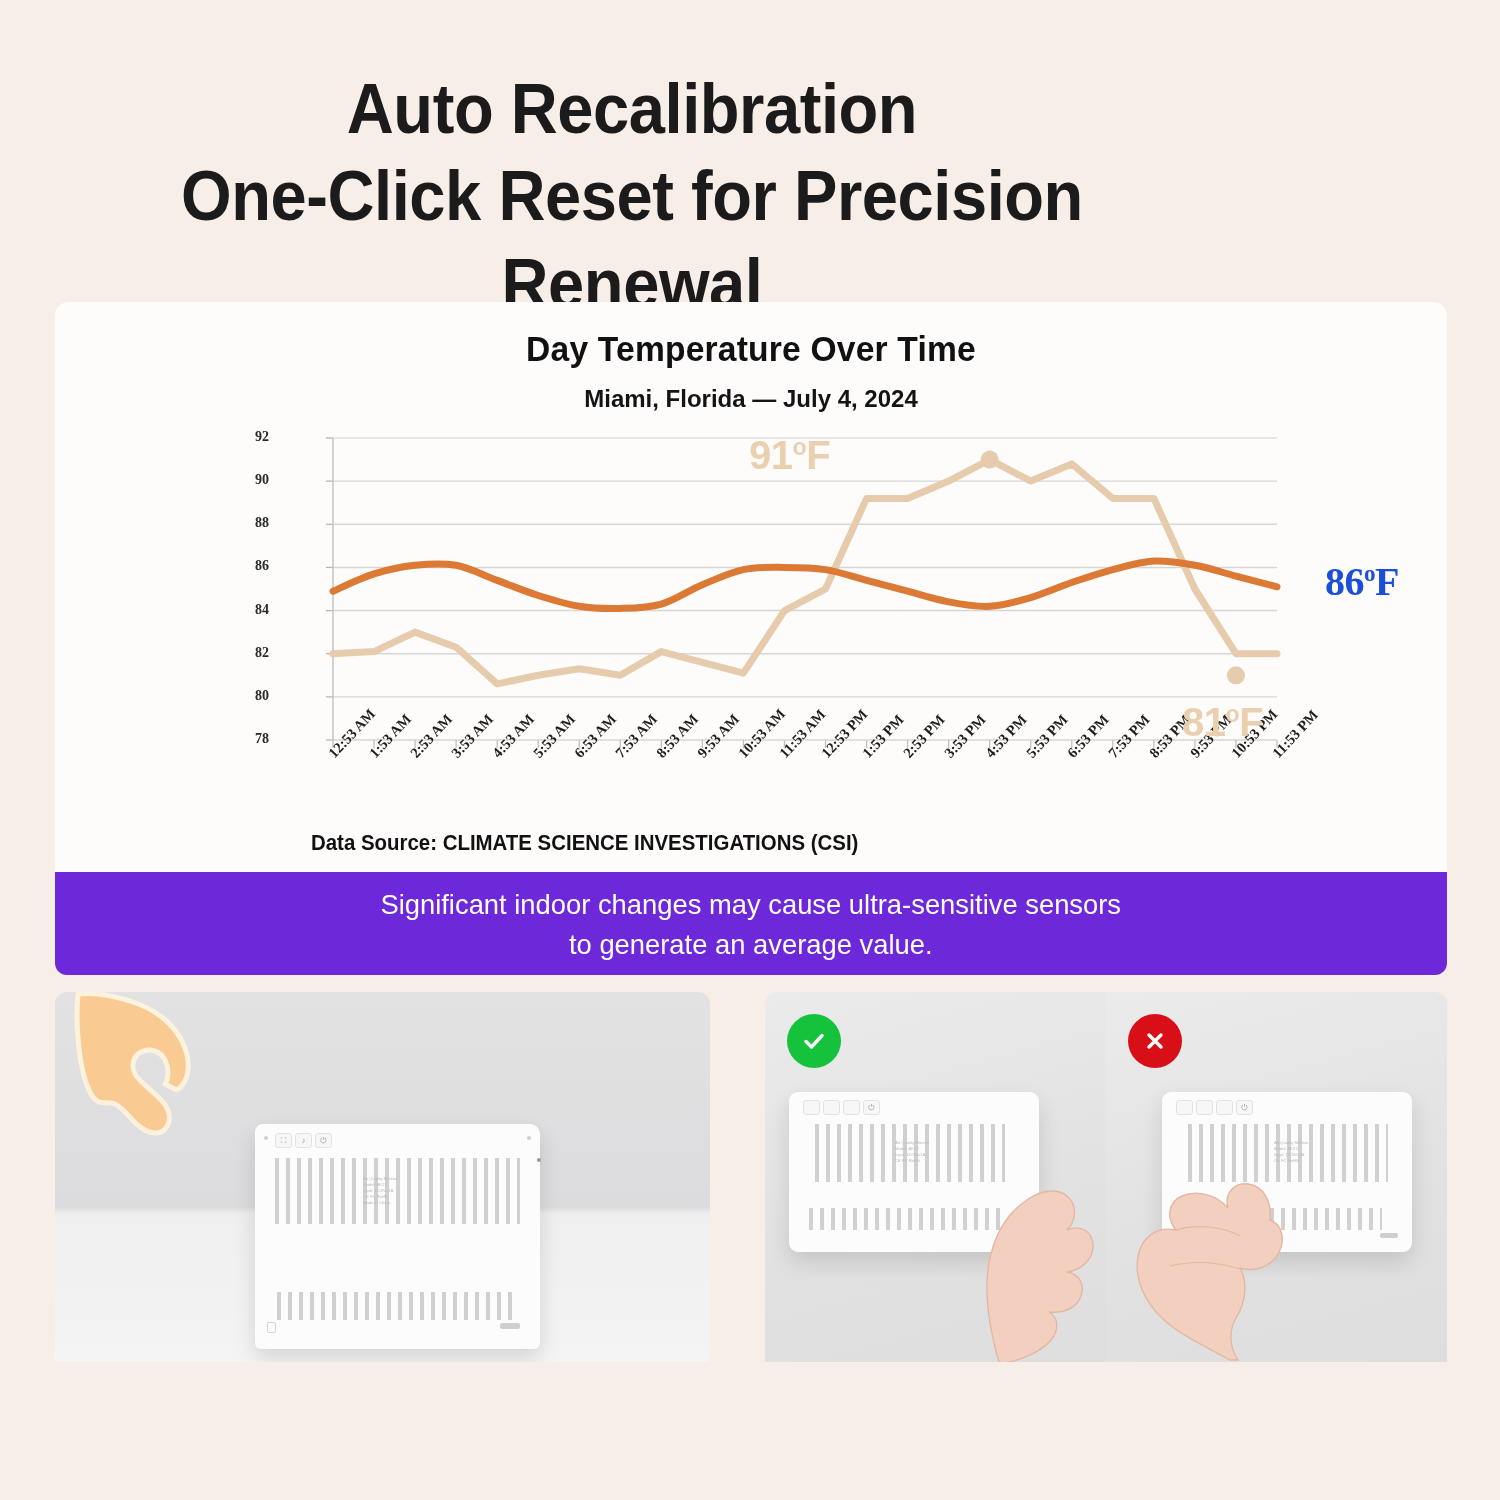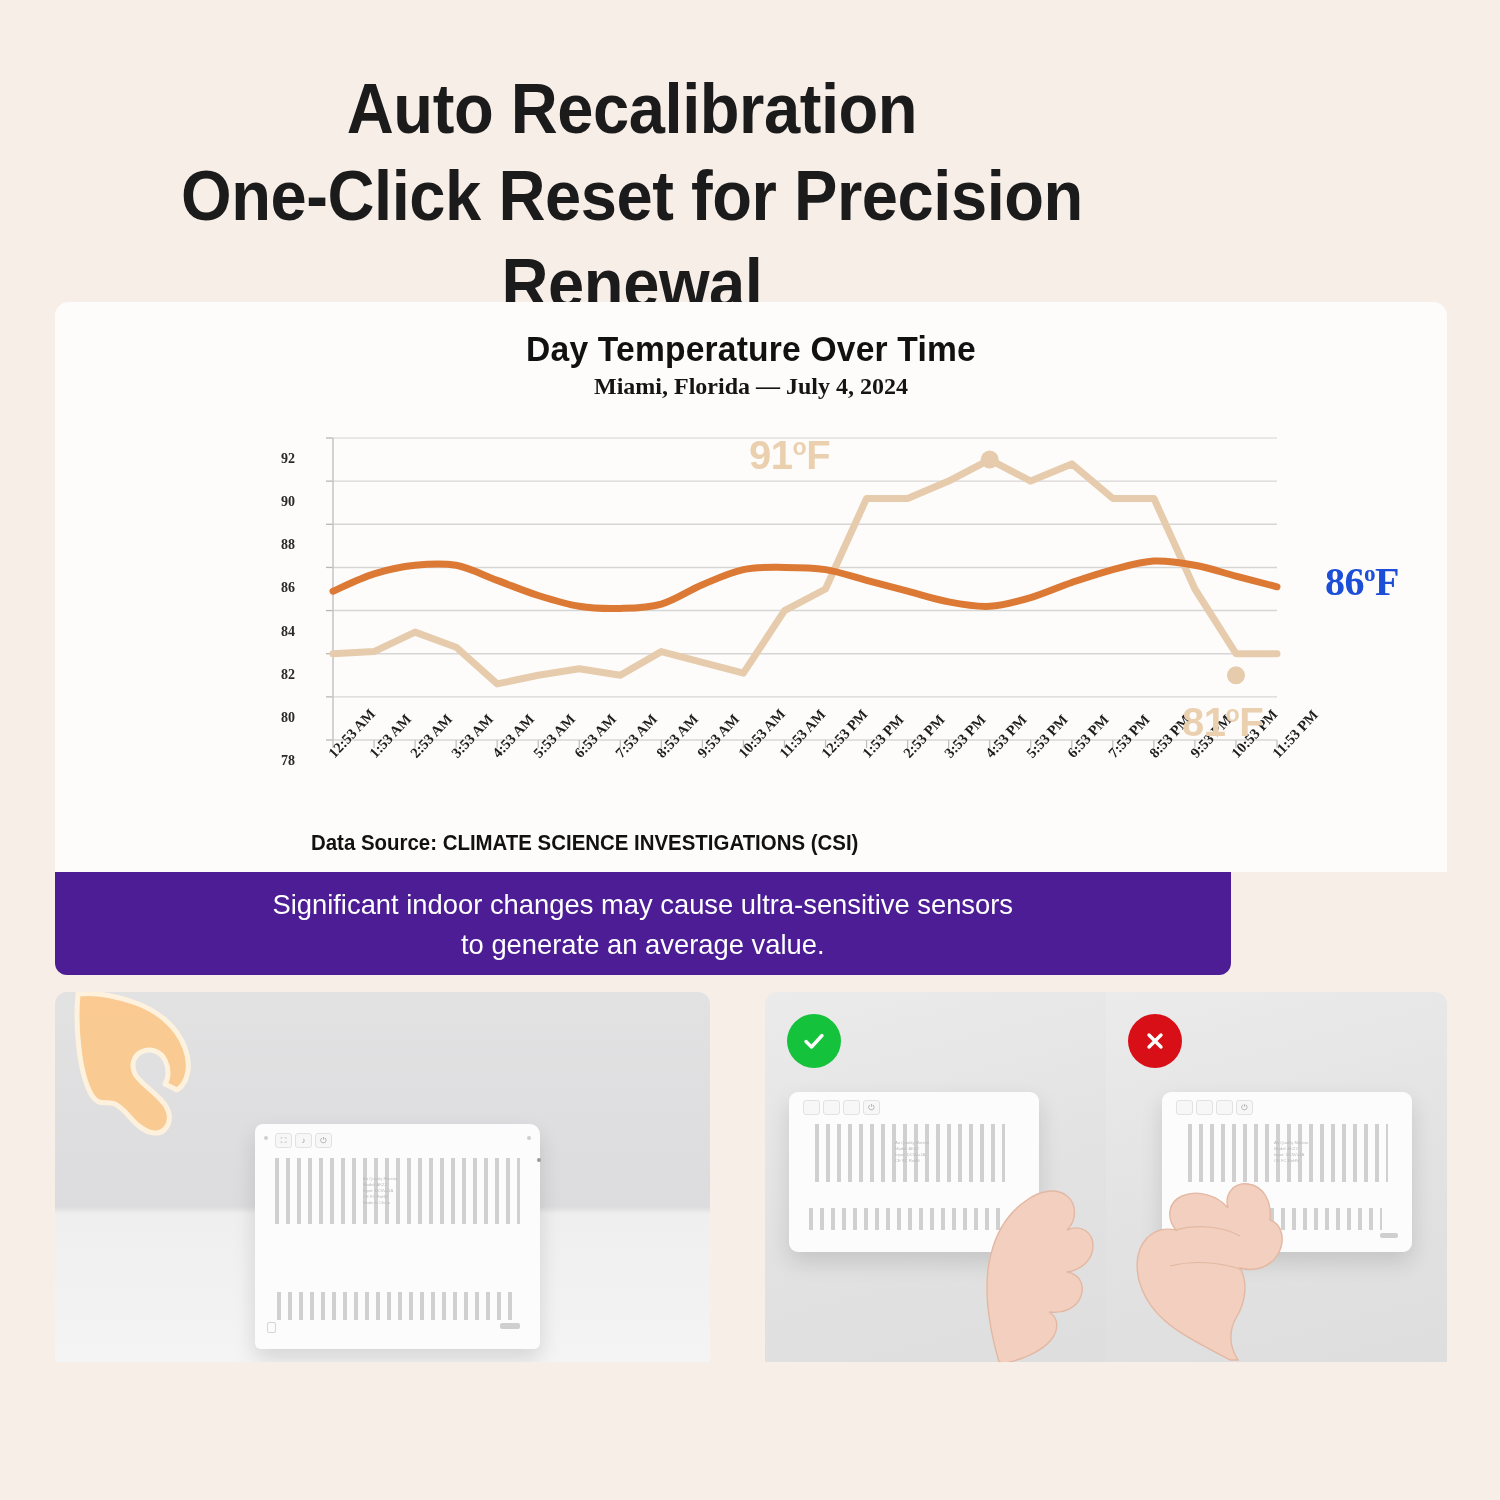--- a/index.html
+++ b/index.html
@@ -26,31 +26,31 @@
     position: absolute; left: 55px; top: 302px; width: 1392px; height: 570px;
     background: #FDFCFB; border-radius: 14px 14px 0 0;
   }
   .chart-title {
     text-align: center; color: #111; font-weight: 700;
     font-family: "Liberation Sans Narrow", "Liberation Sans", sans-serif;
     font-size: 35px; margin-top: 27px; letter-spacing: .2px; transform: scaleX(0.96);
   }
   .chart-sub {
     text-align: center; color: #141414; font-weight: 700;
-    font-family: Liberation Serif, serif;
-    font-size: 24px; margin-top: 4px;
+    font-family: Liberation Sans, sans-serif;
+    font-size: 24px; margin-top: 16px;
   }
 
   .plot-wrap { position: absolute; left: 0; top: 128px; width: 1392px; height: 440px; }
   .plot-svg  { position: absolute; left: 0; top: 0; }
 
   .ylab {
-    position: absolute; right: 1152px; width: 40px; text-align: right;
+    position: absolute; right: 1152px; width: 40px; 
     font-family: "Liberation Serif", serif; font-weight: 700;
-    font-size: 14px; color: #2a2a2a; margin-top: 22px;
+    font-size: 14px; color: #2a2a2a;
   }
 
   .xlab {
     position: absolute; top: 320px;
     font-family: "Liberation Serif", serif; font-weight: 700;
     font-size: 14.5px; color: #1d1d1d; white-space: nowrap;
     transform-origin: left top; transform: rotate(-47deg);
   }
 
   .dlabel {
@@ -64,22 +64,22 @@
 
   .source {
     position: absolute; left: 256px; top: 529px;
     font-family: "Liberation Sans Narrow", "Liberation Sans", sans-serif;
     font-weight: 700; font-size: 21.5px; color: #111; transform: scaleX(0.95);
     transform-origin: left center;
   }
 
   
   .banner {
-    position: absolute; left: 55px; top: 872px; width: 1176px; height: 103px;
-    background: #4c1d95; border-radius: 0 0 12px 12px;
+    position: absolute; left: 55px; top: 872px; width: 1392px; height: 103px;
+    background: #6d28d9; border-radius: 0 0 12px 12px;
     display: flex; align-items: center; justify-content: center;
   }
   .banner p {
     color: #FFFFFF; text-align: center;
     font-family: "Liberation Sans Narrow", "Liberation Sans", sans-serif;
     font-size: 28.5px; line-height: 40px; font-weight: 400; transform: scaleX(0.96);
   }
 
   
   .panel { position: absolute; border-radius: 12px; overflow: hidden; }

